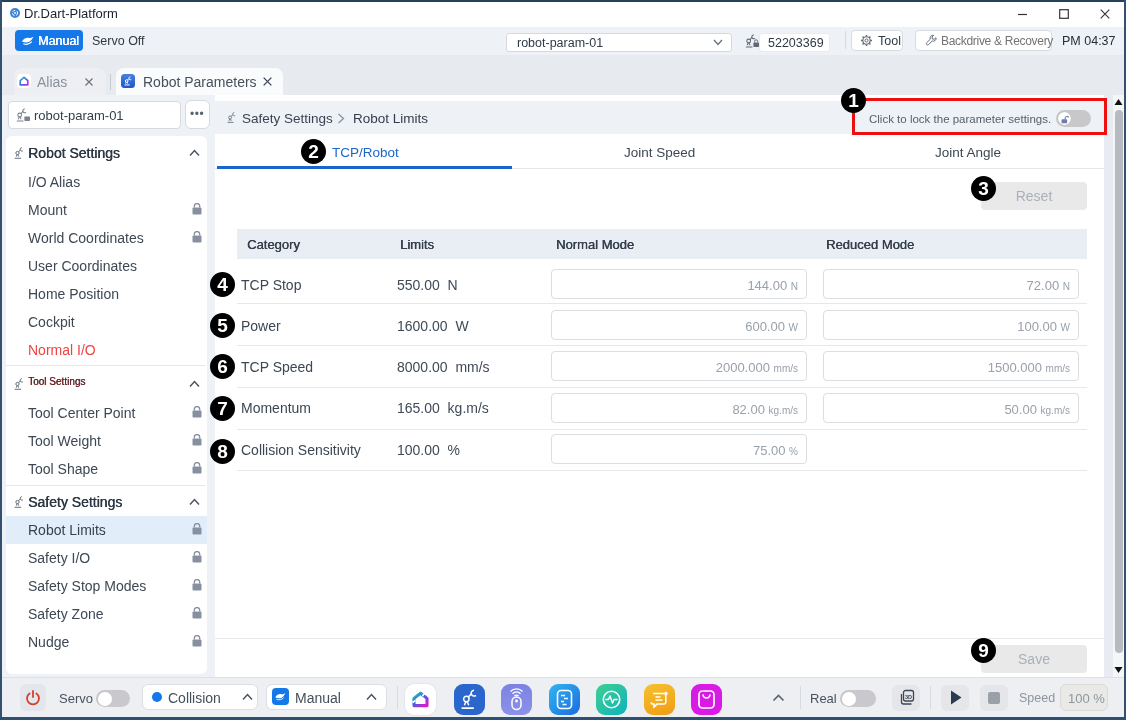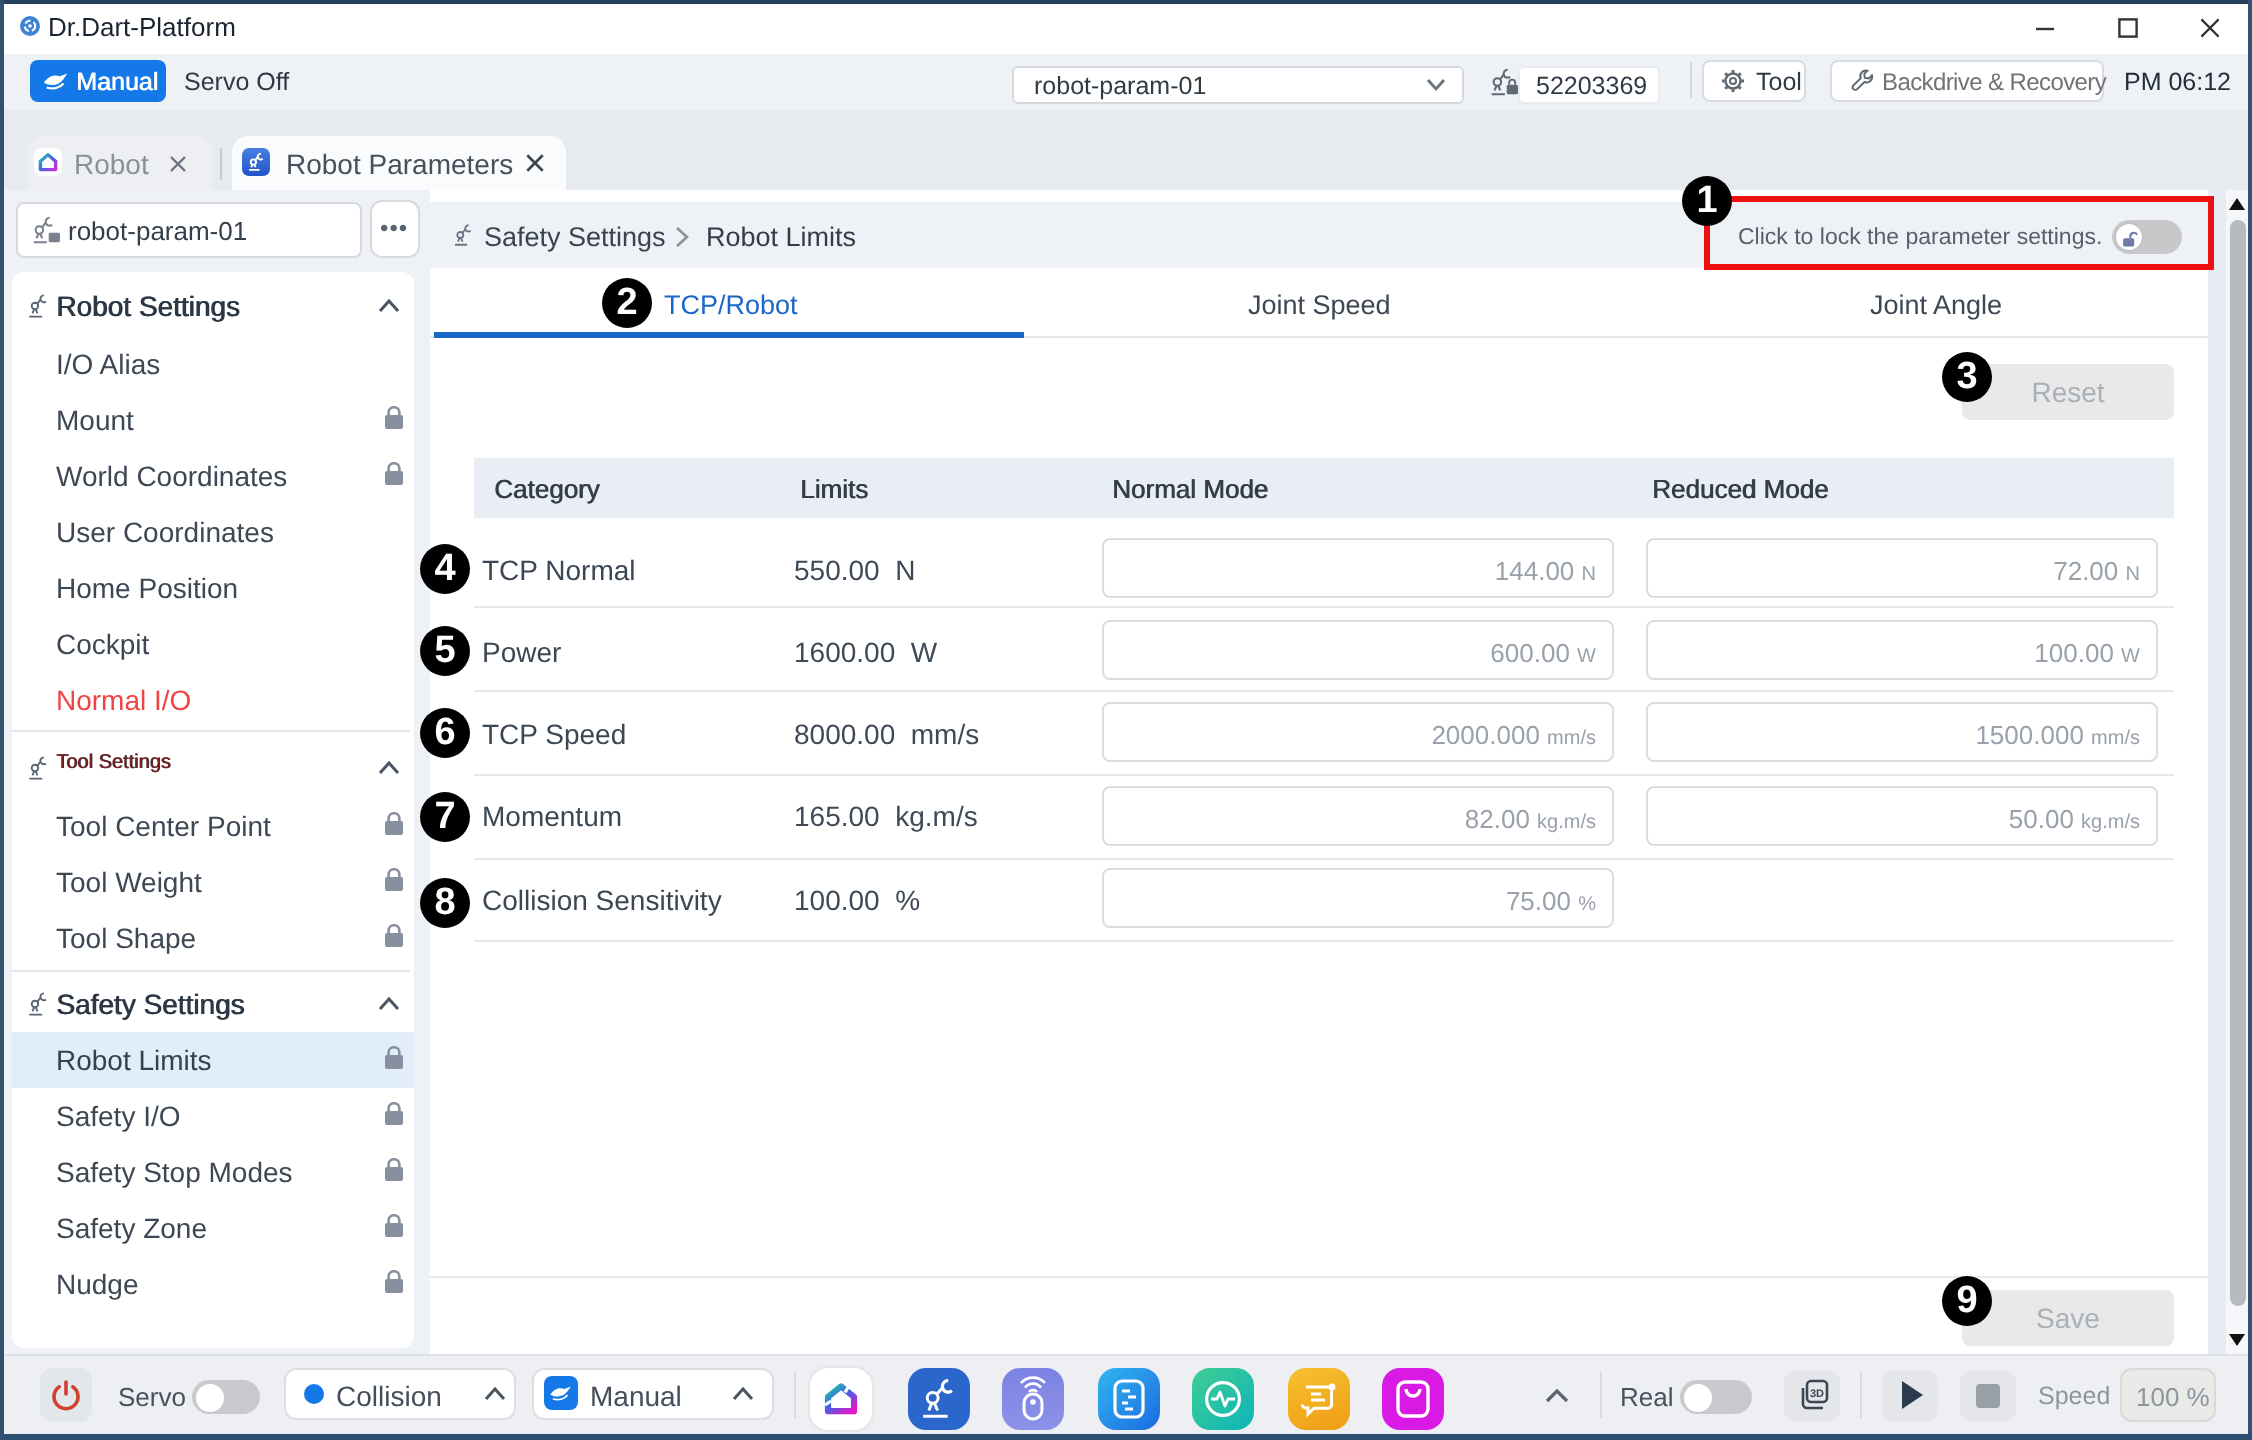--- a/index.html
+++ b/index.html
@@ -77,36 +77,36 @@
   <g stroke="#5f6973" stroke-width="1.8">
     <path d="M8 1.2 V3 M8 13 V14.8 M1.2 8 H3 M13 8 H14.8 M3.2 3.2 L4.5 4.5 M11.5 11.5 L12.8 12.8 M12.8 3.2 L11.5 4.5 M4.5 11.5 L3.2 12.8"></path>
   </g>
 </svg>
 <div class="txt" style="left:878px;top:34px;font-size:12.5px;color:#2f3a45;">Tool</div>
 <div class="abs" style="left:915px;top:30px;width:137px;height:21px;background:#fff;border:1px solid #d8dce0;border-radius:4px;"></div>
 <svg class="abs" style="left:925px;top:34px" width="13" height="13" viewBox="0 0 16 16">
   <path d="M13.5 4.5 a3.4 3.4 0 0 1 -4.6 4.1 L4.4 13 a1.6 1.6 0 0 1 -2.3 -2.3 L6.6 6.3 a3.4 3.4 0 0 1 4.1 -4.6 L8.8 3.6 l0.3 2.5 2.5 0.3 z" fill="none" stroke="#5f6973" stroke-width="1.2"></path>
 </svg>
 <div class="txt" style="left:941px;top:34px;font-size:12px;letter-spacing:-0.3px;color:#737373;">Backdrive &amp; Recovery</div>
-<div class="txt" style="left:1062px;top:34px;font-size:12.5px;color:#242e3a;">PM 06:12</div>
+<div class="txt" style="left:1062px;top:34px;font-size:12.5px;color:#242e3a;">PM 04:37</div>
 
 <div class="abs" style="left:2px;top:55px;width:1122px;height:40px;background:#e7eaef"></div>
 <div class="abs" style="left:14px;top:68px;width:92px;height:27px;background:#edeff2;border-radius:8px 8px 0 0;"></div>
 <svg class="abs" style="left:17px;top:74px" width="14" height="14" viewBox="0 0 14 14">
   <rect x="0" y="0" width="14" height="14" rx="4" fill="#fff"></rect>
   <defs>
       <linearGradient id="hg" x1="0" y1="0" x2="1" y2="1">
     <stop offset="0" stop-color="#25c4b3"></stop>
         <stop offset="0.5" stop-color="#4467e8"></stop>
         <stop offset="1" stop-color="#d12ad4"></stop>
   </linearGradient>
     </defs>
   <path d="M3.2 6.6 L7 3.4 L10.8 6.6 V10.8 H3.2 Z" fill="none" stroke="url(#hg)" stroke-width="1.7" stroke-linejoin="round"></path>
 </svg>
-<div class="txt" style="left:37px;top:74px;font-size:14px;color:#8a919c;">Robot</div>
+<div class="txt" style="left:37px;top:74px;font-size:14px;color:#8a919c;">Alias</div>
 <svg class="abs" style="left:84px;top:77px" width="10" height="10" viewBox="0 0 10 10">
     <path d="M1.5 1.5 L8.5 8.5 M8.5 1.5 L1.5 8.5" stroke="#6a737d" stroke-width="1.2"></path>
   </svg>
 <div class="vsep" style="left:110px;top:74px;height:16px;background:#c6cad1;"></div>
 <div class="abs" style="left:116px;top:68px;width:167px;height:27px;background:#fafbfd;border-radius:8px 8px 0 0;"></div>
 <svg class="abs" style="left:121px;top:74px" width="14" height="14" viewBox="0 0 16 16">
   <defs>
       <linearGradient id="rg" x1="0" y1="0" x2="0" y2="1">
     <stop offset="0" stop-color="#477fe0"></stop>
         <stop offset="1" stop-color="#2055c8"></stop>
@@ -269,21 +269,21 @@
 
 <div class="gbtn" style="left:981px;top:182px;">Reset</div>
 <div class="num" style="left:971px;top:176px;">3</div>
 
 <div class="abs" style="left:237px;top:229px;width:850px;height:30px;background:#e9edf4;"></div>
 <div class="txt" style="left:247px;top:237px;font-size:13px;color:#333e4a;text-shadow:0.4px 0 0 #333e4a;">Category</div>
 <div class="txt" style="left:400px;top:237px;font-size:13px;color:#333e4a;text-shadow:0.4px 0 0 #333e4a;">Limits</div>
 <div class="txt" style="left:556px;top:237px;font-size:13px;color:#333e4a;text-shadow:0.4px 0 0 #333e4a;">Normal Mode</div>
 <div class="txt" style="left:826px;top:237px;font-size:13px;color:#333e4a;text-shadow:0.4px 0 0 #333e4a;">Reduced Mode</div>
 
-<div class="txt" style="left:241px;top:277px;font-size:14px;color:#3c4754;">TCP Normal</div>
+<div class="txt" style="left:241px;top:277px;font-size:14px;color:#3c4754;">TCP Stop</div>
 <div class="txt" style="left:397px;top:277px;font-size:14px;color:#3f4a57;">550.00&nbsp;&nbsp;N</div>
 <div class="inp" style="left:551px;top:269px;width:256px;text-align:right;">
     <span>144.00 <b>N</b></span>
   </div>
 <div class="inp" style="left:823px;top:269px;width:256px;">
     <span>72.00 <b>N</b></span>
   </div>
 <div class="rsep" style="left:237px;top:303px;width:850px;"></div>
 <div class="num" style="left:210px;top:272px;">4</div>
 

